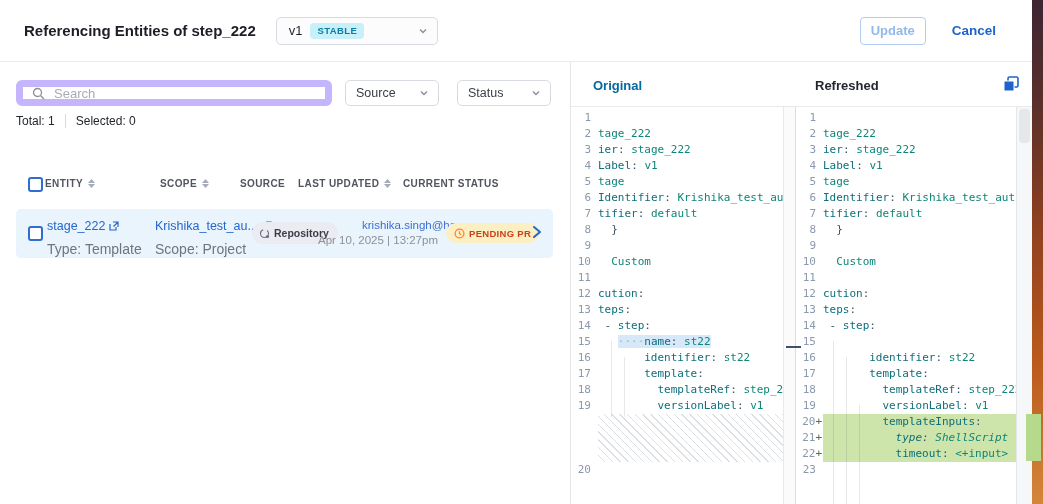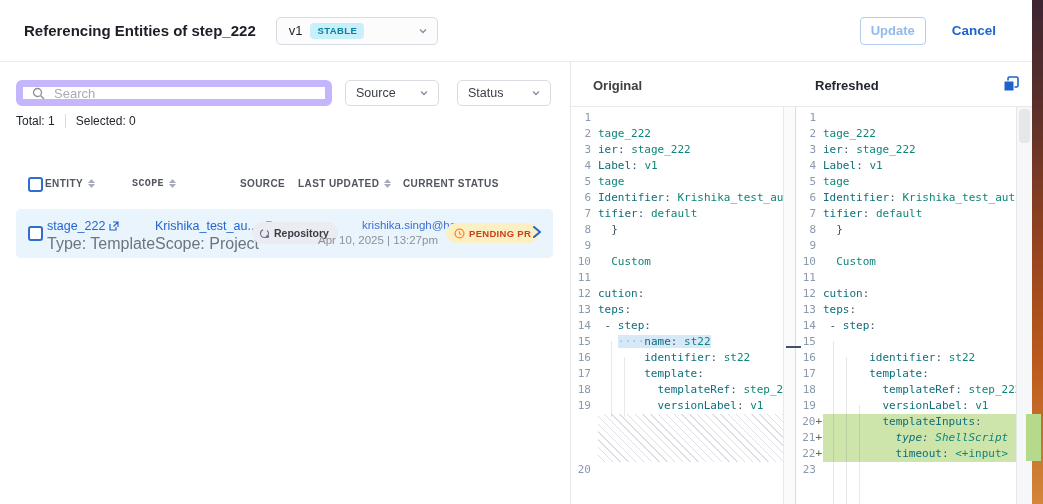--- a/index.html
+++ b/index.html
@@ -42,36 +42,36 @@
 
   
   .thead{position:absolute;left:0;top:172px;width:570px;height:26px;}
   .th{position:absolute;top:6px;font-size:10px;font-weight:bold;letter-spacing:.4px;color:#51555f;
       display:flex;align-items:center;gap:5px;}
   .cbox{width:15px;height:15px;border:2px solid #2f6dd0;border-radius:3px;background:#fff;box-sizing:border-box;cursor:pointer;}
   .sortico{display:flex;flex-direction:column;gap:1px;cursor:pointer;}
   .trow{position:absolute;left:16px;top:209px;width:537px;height:49px;background:#e9f4fd;border-radius:5px;cursor:pointer;}
   .cell{position:absolute;}
   .lnk{font-size:12.5px;color:#2566ca;display:flex;align-items:center;gap:4px;cursor:pointer;}
-  .subtxt{font-size:16px;color:#70747d;margin-top:2px;}
+  .subtxt{font-size:14px;color:#70747d;margin-top:8px;}
   .pill{position:absolute;left:236px;top:13px;height:22px;background:#ebecf1;border-radius:11px;
         display:flex;align-items:center;padding:0 9px 0 7px;gap:4px;}
   .pill-txt{font-size:10.5px;color:#3b3d49;font-weight:bold;}
   .upd-by{font-size:11.5px;color:#3c6fd6;margin-left:44px;}
   .upd-at{font-size:11.5px;color:#8d9098;margin-top:3px;}
   .badge-pr{position:absolute;left:430px;top:14px;height:20px;background:#fcefc4;border-radius:10px;
         display:flex;align-items:center;padding:0 8px;gap:4px;}
   .badge-pr-txt{font-size:9.5px;font-weight:bold;letter-spacing:.3px;color:#cb4117;}
   .row-chev{position:absolute;left:515px;top:16px;cursor:pointer;}
 
   
   .vdiv{position:absolute;left:570px;top:62px;width:1px;height:442px;background:#e4e6ea;}
   .diff{position:absolute;left:571px;top:62px;width:461px;height:442px;background:#fff;}
   .diff-hd{position:absolute;left:0;top:0;width:461px;height:45px;border-bottom:1px solid #e7e9ed;box-sizing:border-box;}
-  .diff-hd .t1{position:absolute;left:22px;top:16px;font-size:13px;font-weight:bold;color:#404040;}
+  .diff-hd .t1{position:absolute;left:22px;top:16px;font-size:13px;font-weight:bold;color:#0369a1;}
   .diff-hd .t2{position:absolute;left:244px;top:16px;font-size:13px;font-weight:bold;color:#22262e;}
   .copy-btn{position:absolute;right:13px;top:14px;cursor:pointer;display:flex;}
   .pane{position:absolute;top:45px;height:397px;overflow:hidden;}
   .pane-o{left:0;width:224px;}
   .pane-r{left:224px;width:237px;border-left:1px solid #d9dce1;box-sizing:border-box;}
   .lines{position:absolute;top:3px;left:0;}
   .pane-o .lines{width:212px;}
   .pane-r .lines{width:221px;}
   .dline{display:flex;height:16px;font-family:"DejaVu Sans Mono",monospace;font-size:11px;line-height:16px;white-space:pre;}
   .gut{width:27px;flex:none;text-align:right;color:#8a99ad;padding-right:7px;box-sizing:border-box;}
@@ -149,21 +149,21 @@
       <span>ENTITY</span>
       <span class="sortico">
         <svg width="7" height="4" viewBox="0 0 7 4">
             <path d="M3.5 0 L7 4 L0 4 Z" fill="#a5abb8"></path>
           </svg>
         <svg width="7" height="4" viewBox="0 0 7 4">
             <path d="M0 0 L7 0 L3.5 4 Z" fill="#a5abb8"></path>
           </svg>
       </span>
     </div>
-    <div class="th" style="left:132px;font-family:Liberation Mono, monospace;">
+    <div class="th" style="left:160px;">
       <span>SCOPE</span>
       <span class="sortico">
         <svg width="7" height="4" viewBox="0 0 7 4">
             <path d="M3.5 0 L7 4 L0 4 Z" fill="#a5abb8"></path>
           </svg>
         <svg width="7" height="4" viewBox="0 0 7 4">
             <path d="M0 0 L7 0 L3.5 4 Z" fill="#a5abb8"></path>
           </svg>
       </span>
     </div>

